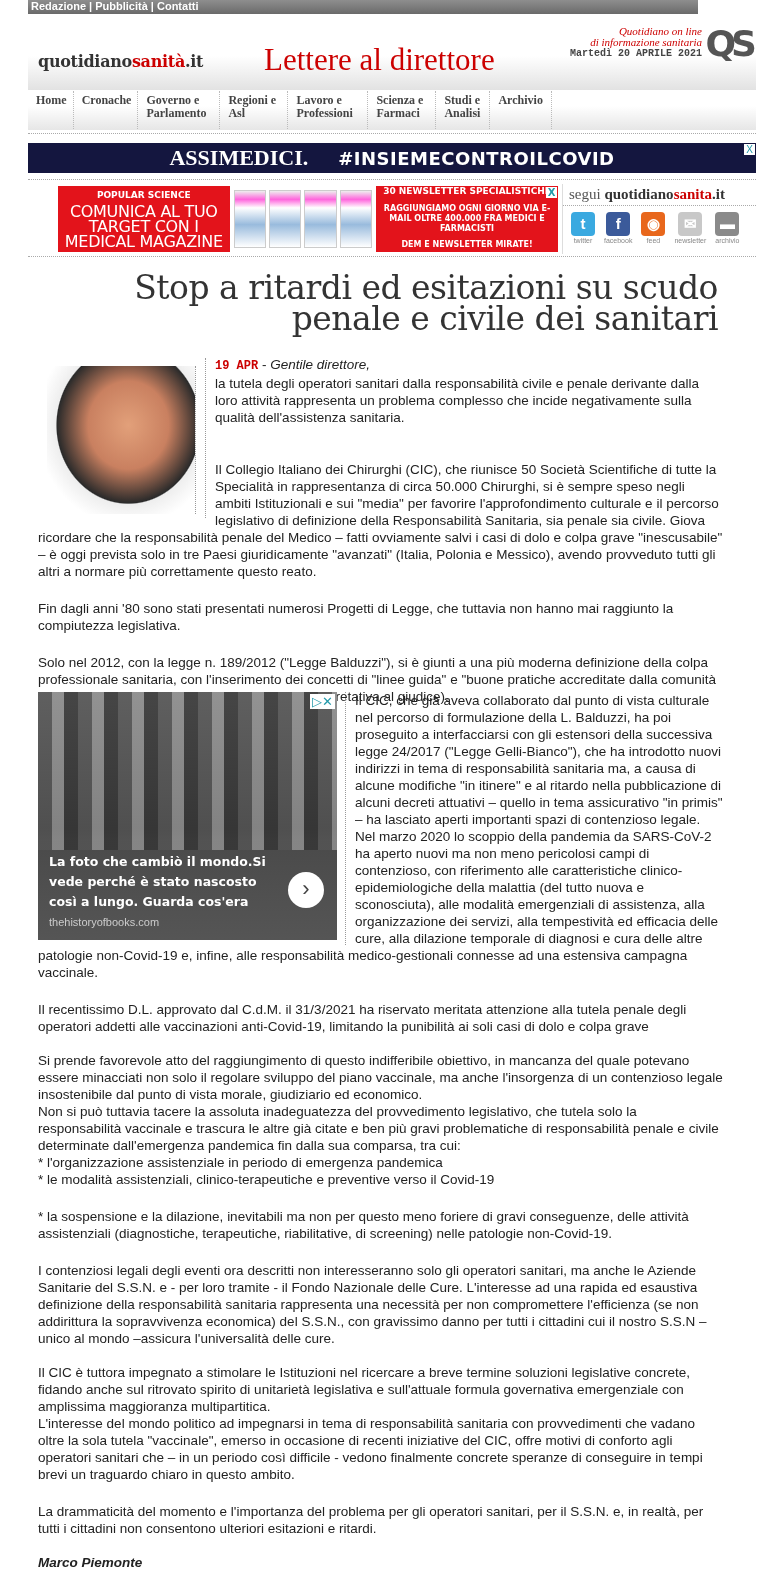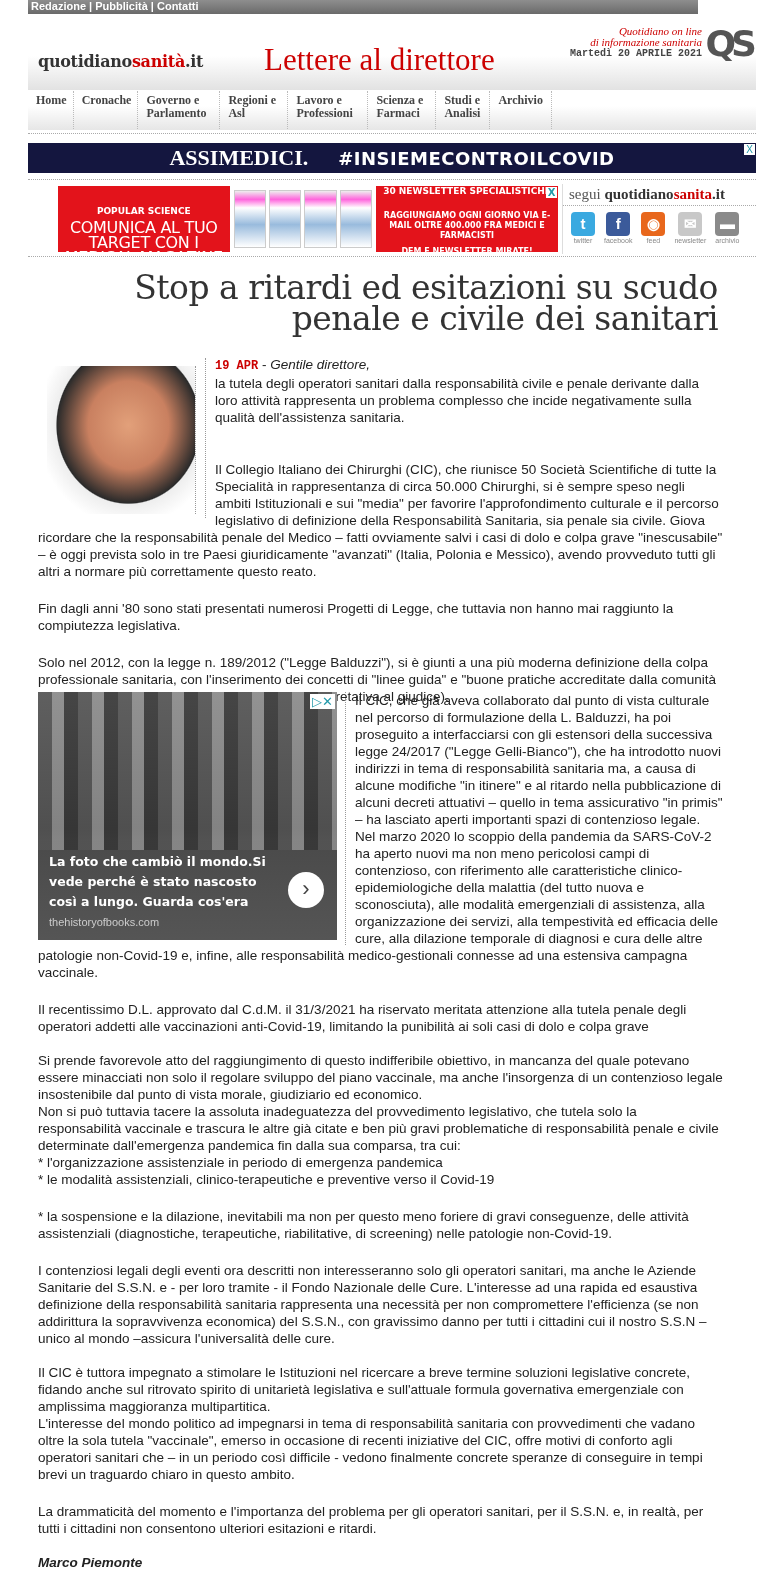--- a/index.html
+++ b/index.html
@@ -15,28 +15,28 @@
   .tagline .date { color: #444; font-weight: bold; font-size: 10px; }
   .qs { position: absolute; right: 4px; top: 10px; font-family: "DejaVu Sans", sans-serif; font-weight: bold; font-size: 36px; color: #555; letter-spacing: -5px; line-height: 40px; }
   .nav { position: absolute; left: 28px; top: 90px; width: 728px; height: 40px; background: linear-gradient(#fff 40%, #e6e6e6 100%); display: flex; align-items: center; }
   .nav-item { font-family: "Liberation Serif", serif; font-size: 12px; font-weight: bold; color: #444; padding: 3px 6px 0 8px; line-height: 13px; border-right: 1px dotted #bbb; height: 38px; cursor: pointer; }
   .sep { position: absolute; left: 28px; width: 728px; border-top: 1px dotted #aaa; }
   .banner1 { position: absolute; left: 28px; top: 143px; width: 728px; height: 30px; background: #14163f; color: #fff; display: flex; align-items: center; justify-content: center; gap: 30px; }
   .banner1 .brand { font-family: "Liberation Serif", serif; font-size: 22px; font-weight: bold; }
   .banner1 .tag { font-family: "DejaVu Sans", sans-serif; font-weight: bold; font-size: 18px; letter-spacing: 0.5px; }
   .adx { position: absolute; right: 1px; top: 1px; width: 11px; height: 11px; background: #fff; color: #29a; font-size: 10px; line-height: 11px; text-align: center; }
   .banner2 { position: absolute; left: 28px; top: 186px; width: 530px; height: 66px; display: flex; }
-  .b2-left { width: 182px; background: #e3131b; color: #fff; text-align: center; padding-top: 20px; font-family: "DejaVu Sans", sans-serif; margin-left: 30px; }
+  .b2-left { width: 182px; background: #e3131b; color: #fff; text-align: center; padding-top: 4px; font-family: "DejaVu Sans", sans-serif; margin-left: 30px; }
   .b2-left .s { font-size: 9px; font-weight: bold; }
   .b2-left .big { font-size: 16px; font-weight: normal; line-height: 15px; margin-top: 4px; letter-spacing: -0.3px; }
   .b2-mid { width: 155px; background: #fff; display: flex; gap: 3px; padding: 2px 4px; align-items: center; }
   .mag { flex: 1; height: 58px; background: linear-gradient(#eee 0%, #f6d 15%, #fff 30%, #9bd 60%, #fff 100%); border: 1px solid #ccc; }
   .b2-right { width: 193px; background: #e3131b; color: #fff; text-align: center; font-family: "DejaVu Sans", sans-serif; font-weight: bold; position: relative; }
   .b2-right .l1 { font-size: 9px; }
-  .b2-right .l2 { font-size: 8px; margin-top: 15px; line-height: 10px; }
+  .b2-right .l2 { font-size: 8px; margin-top: 8px; line-height: 10px; }
   .b2-right .l3 { font-size: 8px; margin-top: 6px; }
   .follow { position: absolute; left: 562px; top: 184px; width: 194px; height: 70px; border-left: 1px solid #ddd; }
   .follow .title { font-family: "Liberation Serif", serif; font-size: 15px; color: #555; padding: 2px 6px; border-bottom: 1px dotted #aaa; }
   .follow .title b { color: #333; }
   .follow .title .red { color: #c00; }
   .social { display: flex; gap: 9px; padding: 6px 0 0 8px; }
   .soc { display: flex; flex-direction: column; align-items: center; cursor: pointer; }
   .soc .ic { width: 24px; height: 24px; border-radius: 4px; color: #fff; font-weight: bold; font-size: 15px; text-align: center; line-height: 24px; }
   .soc .lbl { font-size: 7px; color: #888; margin-top: 1px; }
   h1 { position: absolute; left: 38px; top: 272px; width: 680px; font-family: "DejaVu Serif", serif; font-weight: normal; font-size: 33px; line-height: 31px; color: #333; letter-spacing: -0.5px; text-align: right; }

